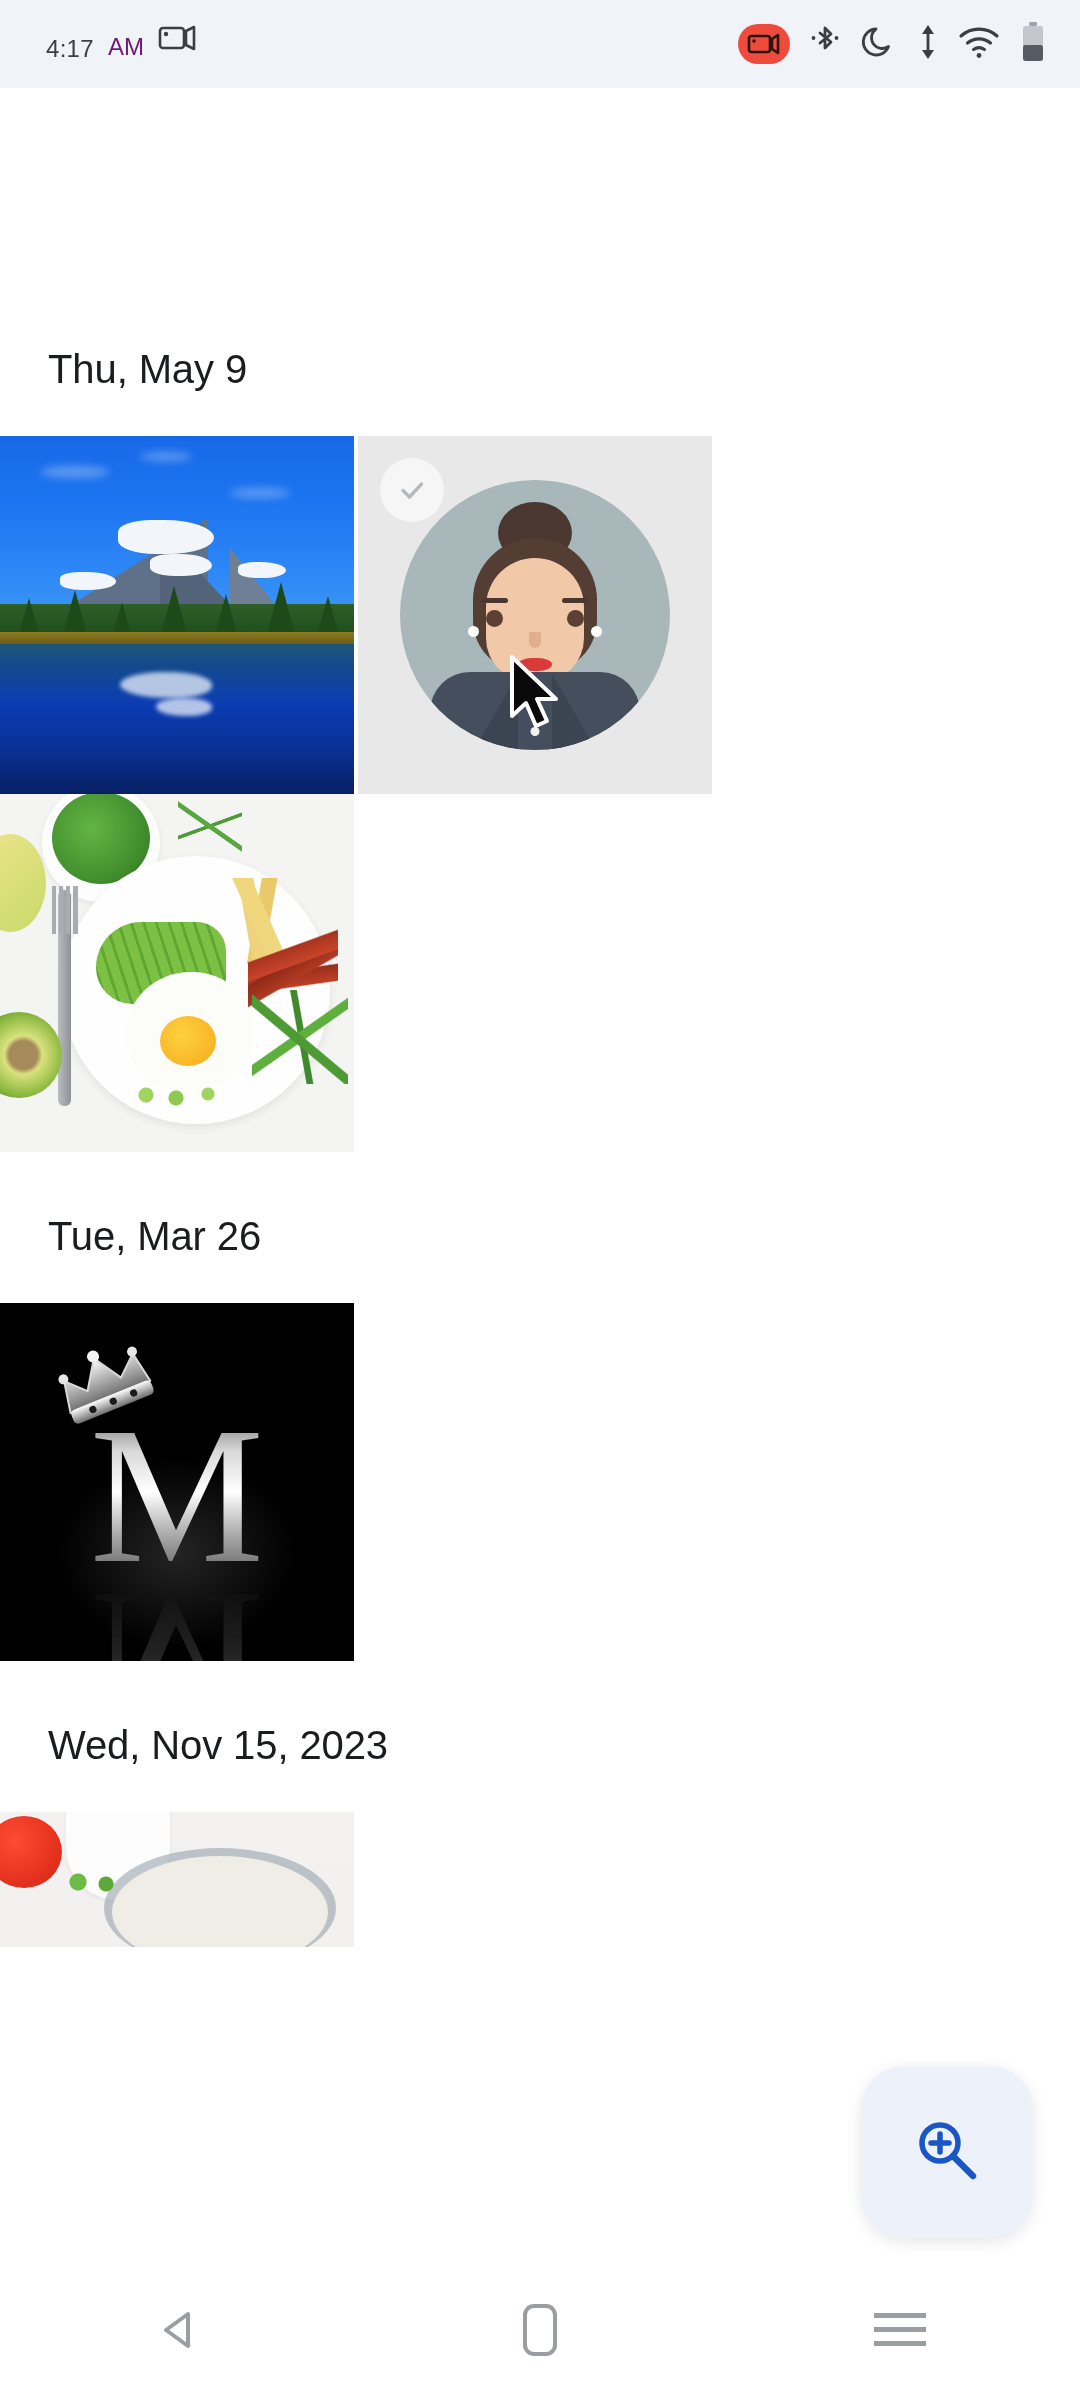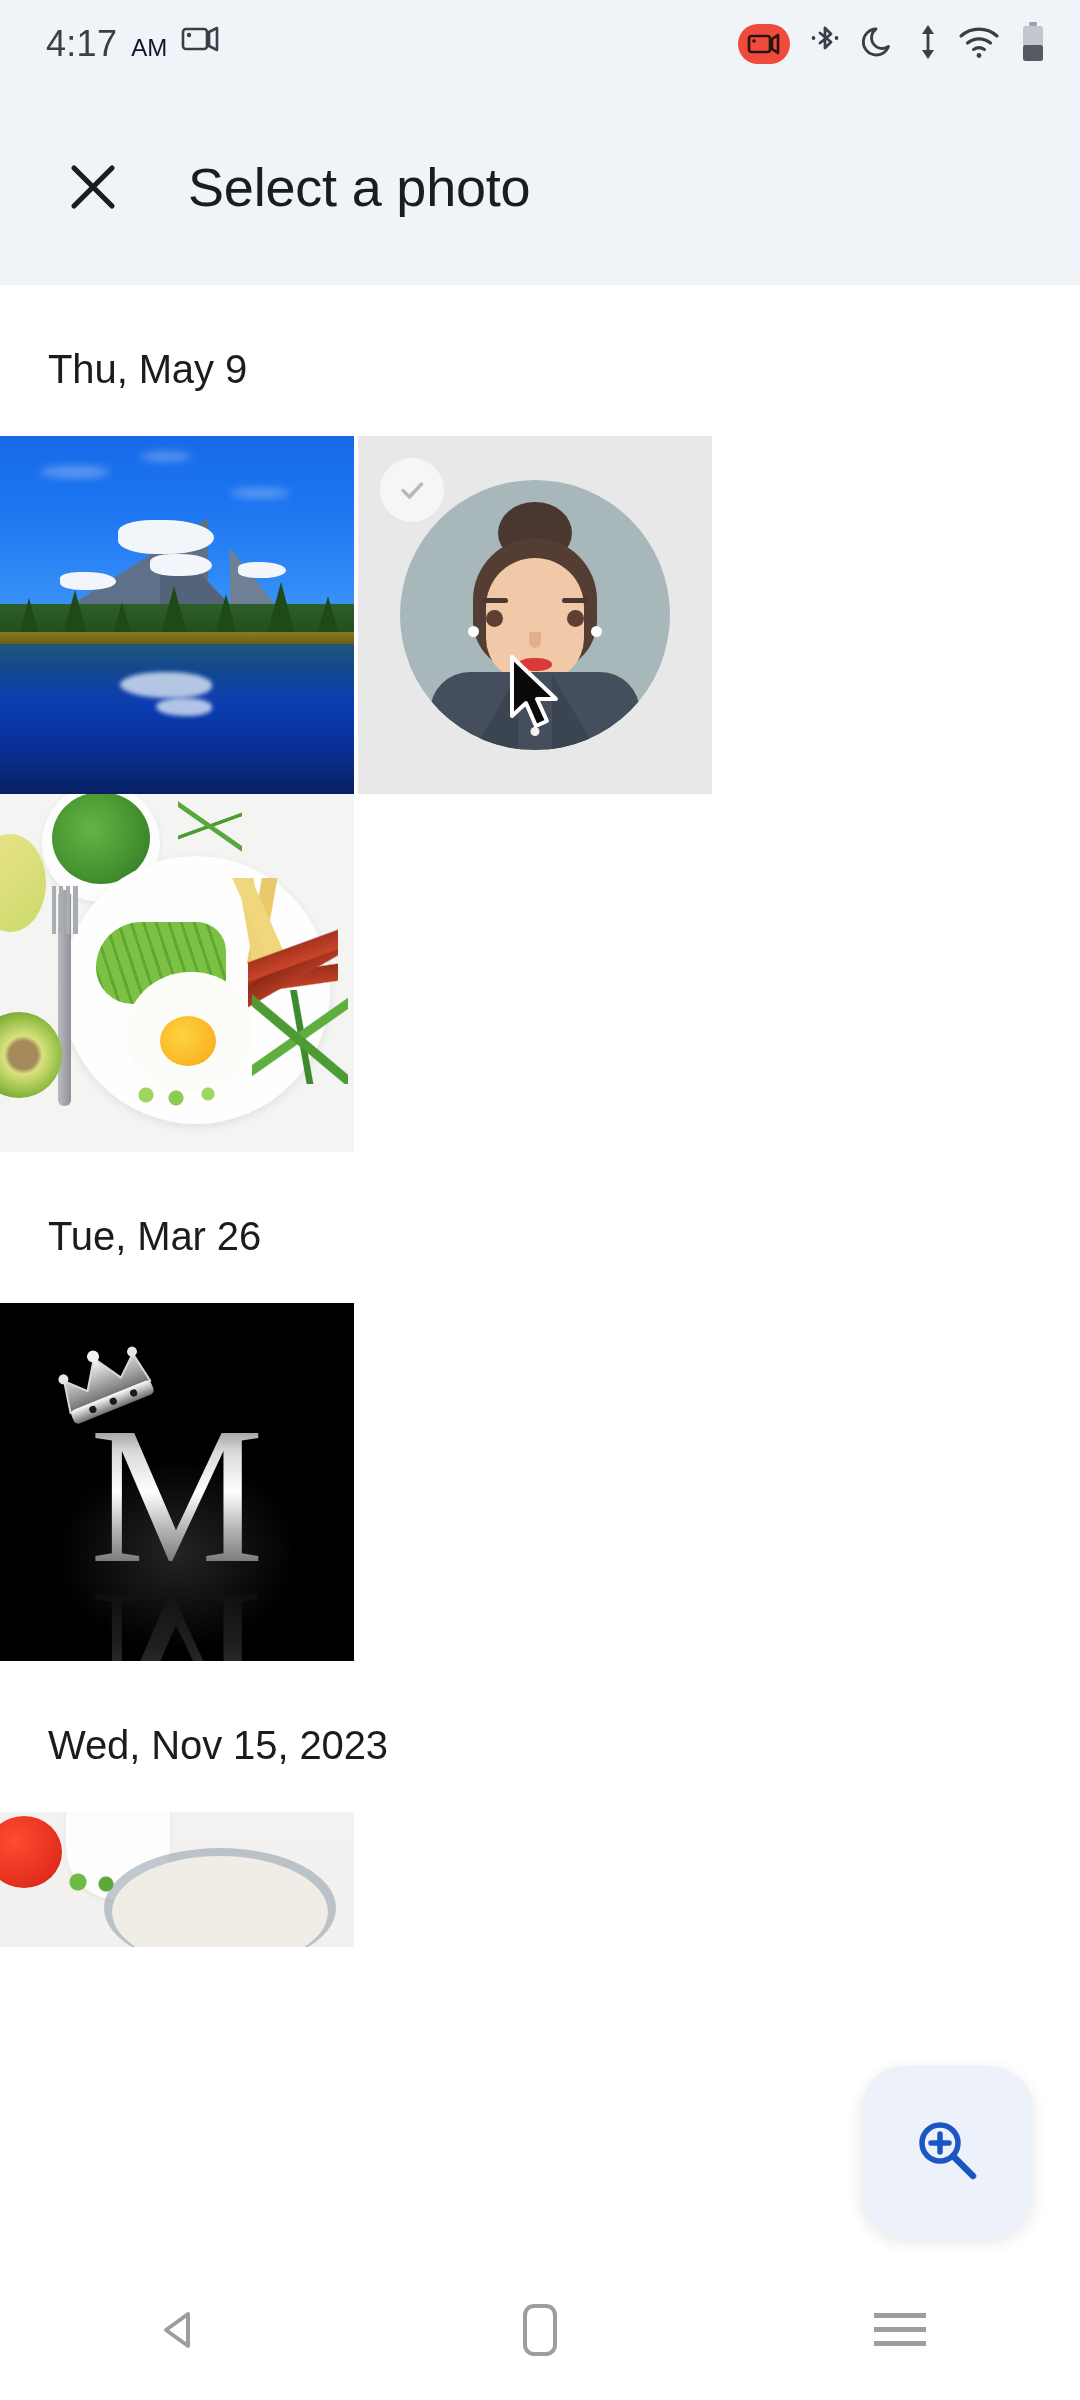--- a/index.html
+++ b/index.html
@@ -11,22 +11,22 @@
   }
   #screen { position:relative; width:1080px; height:2400px; background:#fff; }
 
   
   .status-bar{
     position:absolute; top:0; left:0; width:1080px; height:88px;
     background:#F0F3F8; display:flex; align-items:center;
     padding:0 34px 0 46px;
   }
   .status-left{ display:flex; align-items:flex-end; gap:14px; }
-  .status-clock{ font-size:36px; color:#3B3F45; letter-spacing:.3px; line-height:1; }
-  .status-ampm{ font-size:24px; color:#0f172a; line-height:1; position:relative; top:-2px; }
+  .status-clock{ font-size:24px; color:#3B3F45; letter-spacing:.3px; line-height:1; }
+  .status-ampm{ font-size:24px; color:#701a75; line-height:1; position:relative; top:-2px; }
   .status-cast{ position:relative; top:-4px; }
   .status-right{ margin-left:auto; display:flex; align-items:center; gap:20px; }
   .rec-badge{
     width:52px; height:40px; border-radius:20px; background:#EE4B3C;
     display:flex; align-items:center; justify-content:center;
   }
 
   
   .app-bar{
     position:absolute; top:88px; left:0; width:1080px; height:197px;
@@ -380,28 +380,20 @@
       <span>
         <svg width="26" height="42" viewBox="0 0 26 42">
           <rect x="9" y="1" width="8" height="4" rx="1.4" fill="#9EA3AB"></rect>
           <rect x="3" y="5" width="20" height="35" rx="2.4" fill="#C3C7CD"></rect>
           <rect x="3" y="24" width="20" height="16" rx="2.4" fill="#565B63"></rect>
         </svg>
       </span>
     </div>
   </div>
 
-  <div class="app-bar">
-    <div class="close-btn">
-      <svg width="56" height="56" viewBox="0 0 56 56">
-        <path d="M9 9 L47 47 M47 9 L9 47" stroke="#1B1C1E" stroke-width="5.2" stroke-linecap="round"></path>
-      </svg>
-    </div>
-    <div class="app-title">Select a photo</div>
-  </div>
 
   <div class="content">
 
     <div class="date-header">Thu, May 9</div>
     <div class="photo-row">
 
       <div class="tile">
         <div class="mountain-lake">
           <div class="ml-sky"></div>
           <div class="ml-cloud" style="left:40px;  top:30px; width:70px; height:12px;"></div>

